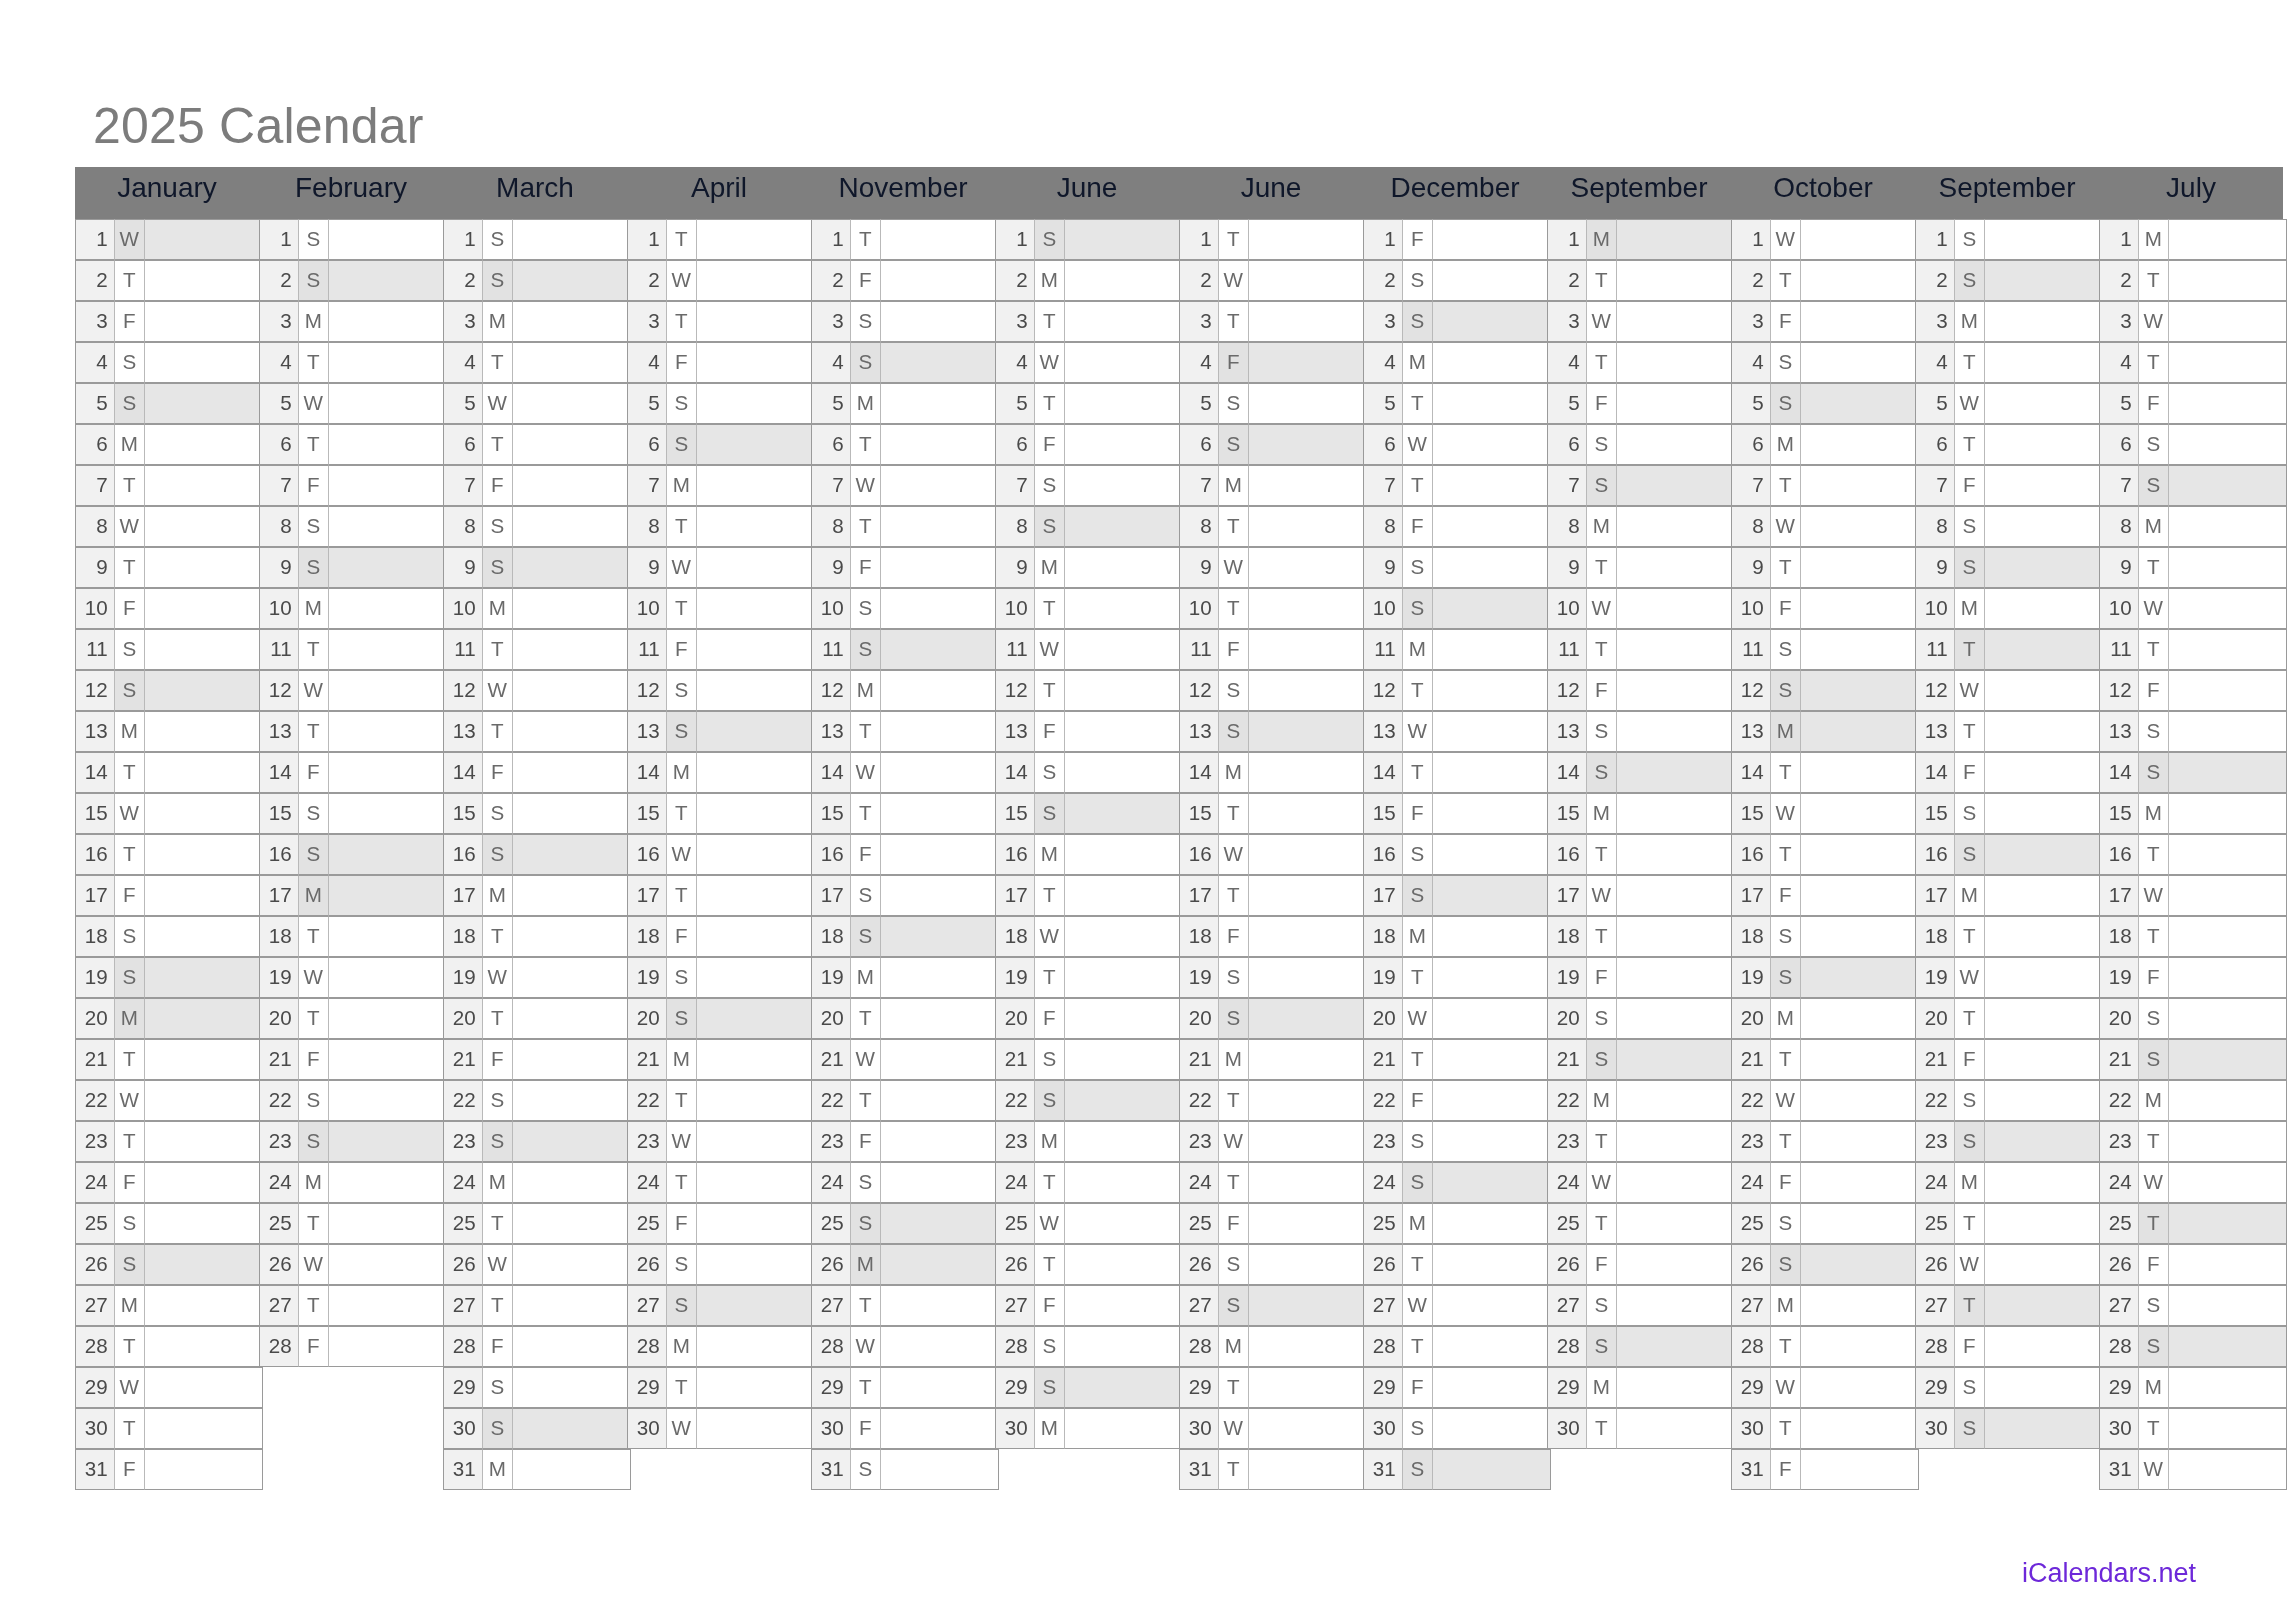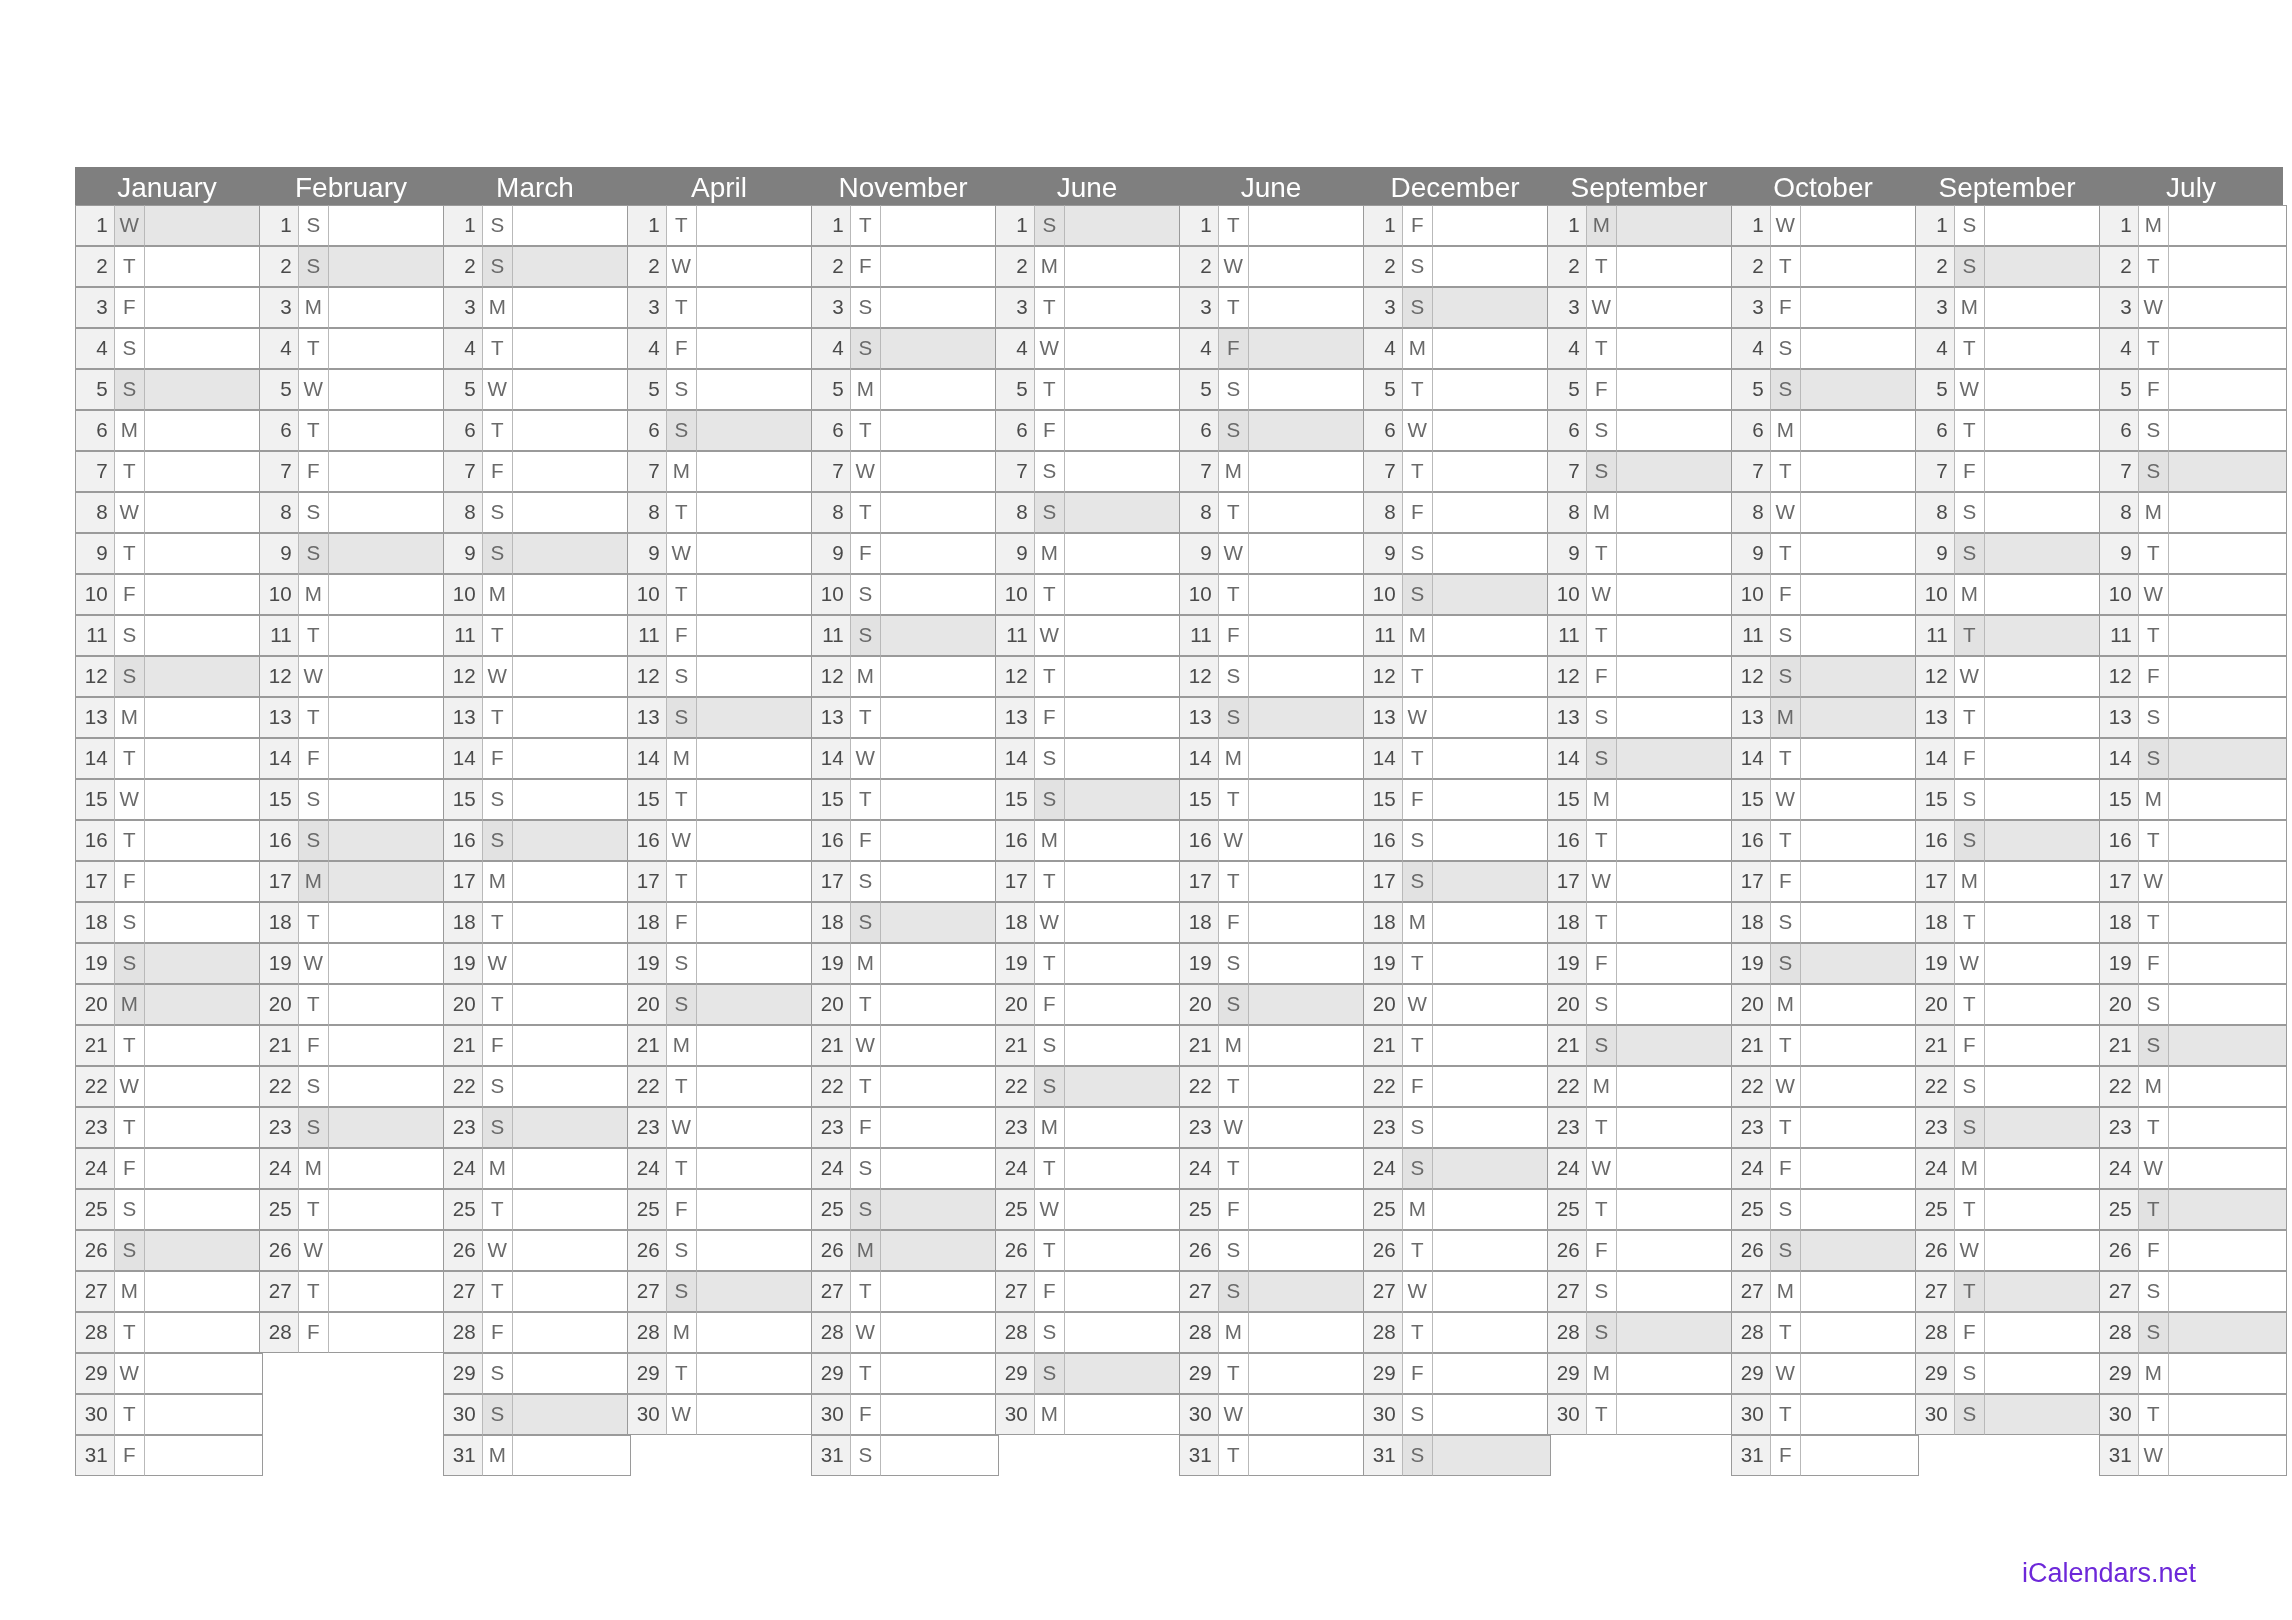--- a/index.html
+++ b/index.html
@@ -47,23 +47,23 @@
     align-items: flex-start;
   }
 
   .month-col {
     width: 184px;
     flex: 0 0 184px;
     position: relative;
   }
 
   .month-head {
-    height: 38px;
+    height: 52px;
     background: #7f7f7f;
-    color: #ffffff;
+    color: #0f172a;
     font-size: 28px;
     line-height: 42px;
     text-align: center;
     white-space: nowrap;
     overflow: visible;
     position: relative;
     z-index: 3;
   }
 
   .days {
@@ -140,20 +140,21 @@
     font-size: 27px;
     color: #6d28d9;
     white-space: nowrap;
   }
 </style>
 </head>
 <body>
 
 <div id="page">
 
+  <h1 id="title">2025 Calendar</h1>
 
   <div id="calendar">
       <div class="month-col">
         <div class="month-head">January</div>
         <div class="days">
           <div class="day-row hl">
             <div class="c-num">1</div>
             <div class="c-dow">W</div>
             <div class="c-note"></div>
           </div>

